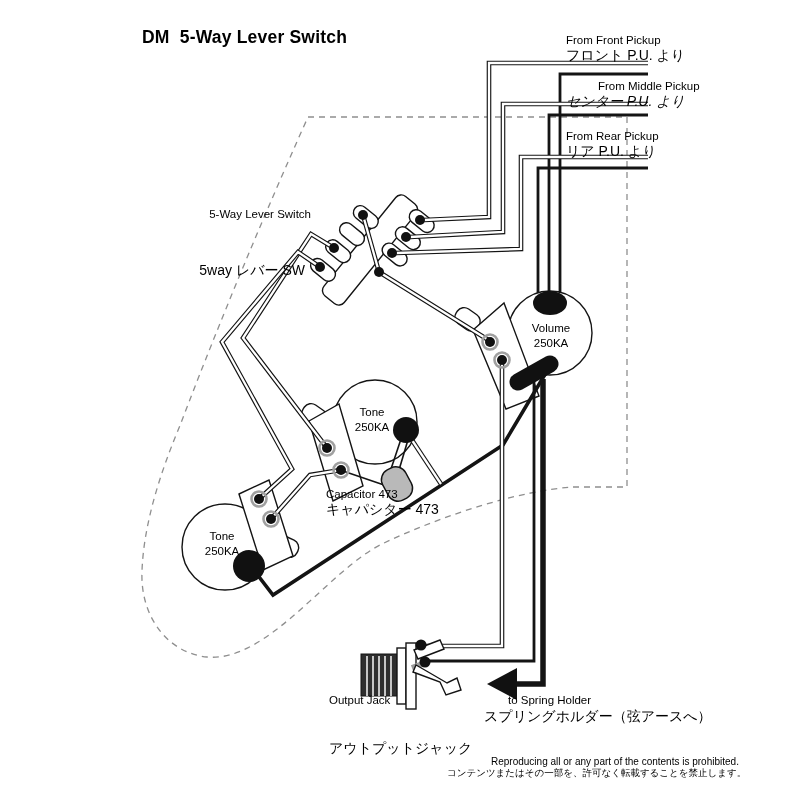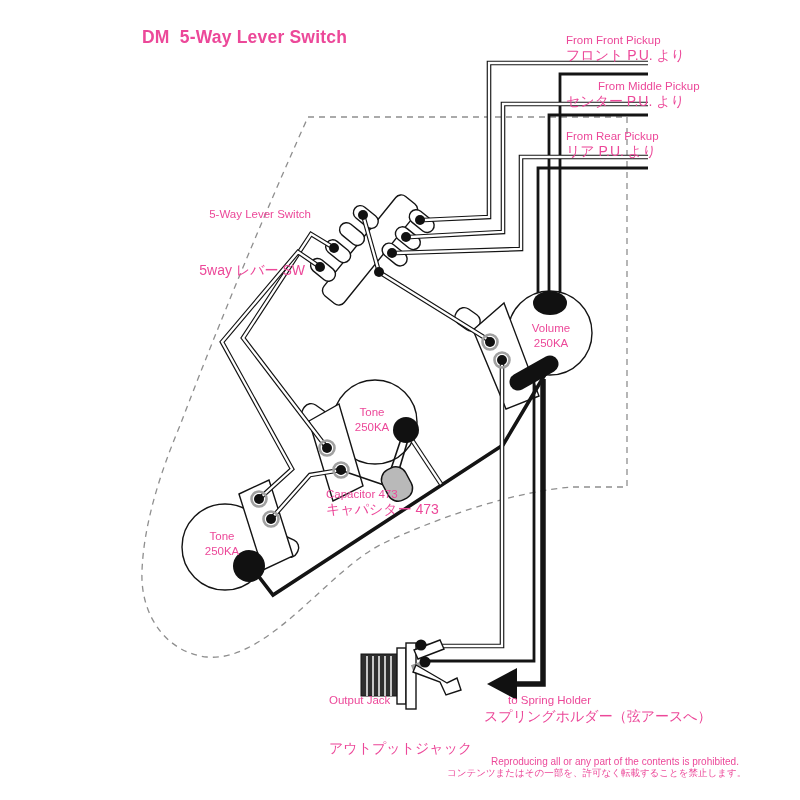--- a/index.html
+++ b/index.html
@@ -1,19 +1,19 @@
 <!DOCTYPE html>
 <html><head>
 <meta charset="utf-8">
 <style>
   html,body{margin:0;padding:0;background:#fff;}
   #stage{position:relative;width:800px;height:800px;background:#ffffff;overflow:hidden;
          font-family:"Liberation Sans","DejaVu Sans",sans-serif;color:#1a1a1a;}
   #stage svg{position:absolute;left:0;top:0;}
-  .label{position:absolute;white-space:pre;line-height:1.15;color:#ec4899;}
+  .label{position:absolute;white-space:pre;line-height:1.15;color:#000000;}
   .title{font-size:17.5px;font-weight:bold;letter-spacing:.2px;}
   .en{font-size:11.5px;}
   .ja{font-size:14px;}
   .cen{text-align:center;width:80px;}
   .rgt{text-align:right;width:150px;}
   .foot-en{font-size:10px;padding-left:44px;}
   .foot-ja{font-size:9.5px;}
   
   .wo{fill:none;stroke:#141414;stroke-width:4.6px;}
   .wi{fill:none;stroke:#ffffff;stroke-width:2.3px;}
@@ -148,21 +148,21 @@
   </g>
 
   <polygon points="487,684 517,668 517,700" class="dot"></polygon>
 </svg>
 
   <div class="label title" style="left:142px;top:27px;">DM  5-Way Lever Switch</div>
 
   <div class="label en" style="left:566px;top:34px;">From Front Pickup</div>
   <div class="label ja" style="left:566px;top:47px;">フロント P.U. より</div>
   <div class="label en" style="left:566px;top:80px;padding-left:32px;">From Middle Pickup</div>
-  <div class="label ja" style="left:566px;top:93px;">センター P.U. より</div>
+  <div class="label ja" style="left:566px;top:93px;font-style:italic;">センター P.U. より</div>
   <div class="label en" style="left:566px;top:130px;text-align:right;">From Rear Pickup</div>
   <div class="label ja" style="left:566px;top:143px;">リア P.U. より</div>
 
   <div class="label en rgt" style="left:161px;top:208px;">5-Way Lever Switch</div>
   <div class="label ja rgt" style="left:155px;top:223px;margin-top:39px;">5way レバー SW</div>
 
   <div class="label en cen" style="left:511px;top:322px;">Volume</div>
   <div class="label en cen" style="left:511px;top:337px;">250KA</div>
   <div class="label en cen" style="left:332px;top:406px;">Tone</div>
   <div class="label en cen" style="left:332px;top:421px;">250KA</div>

